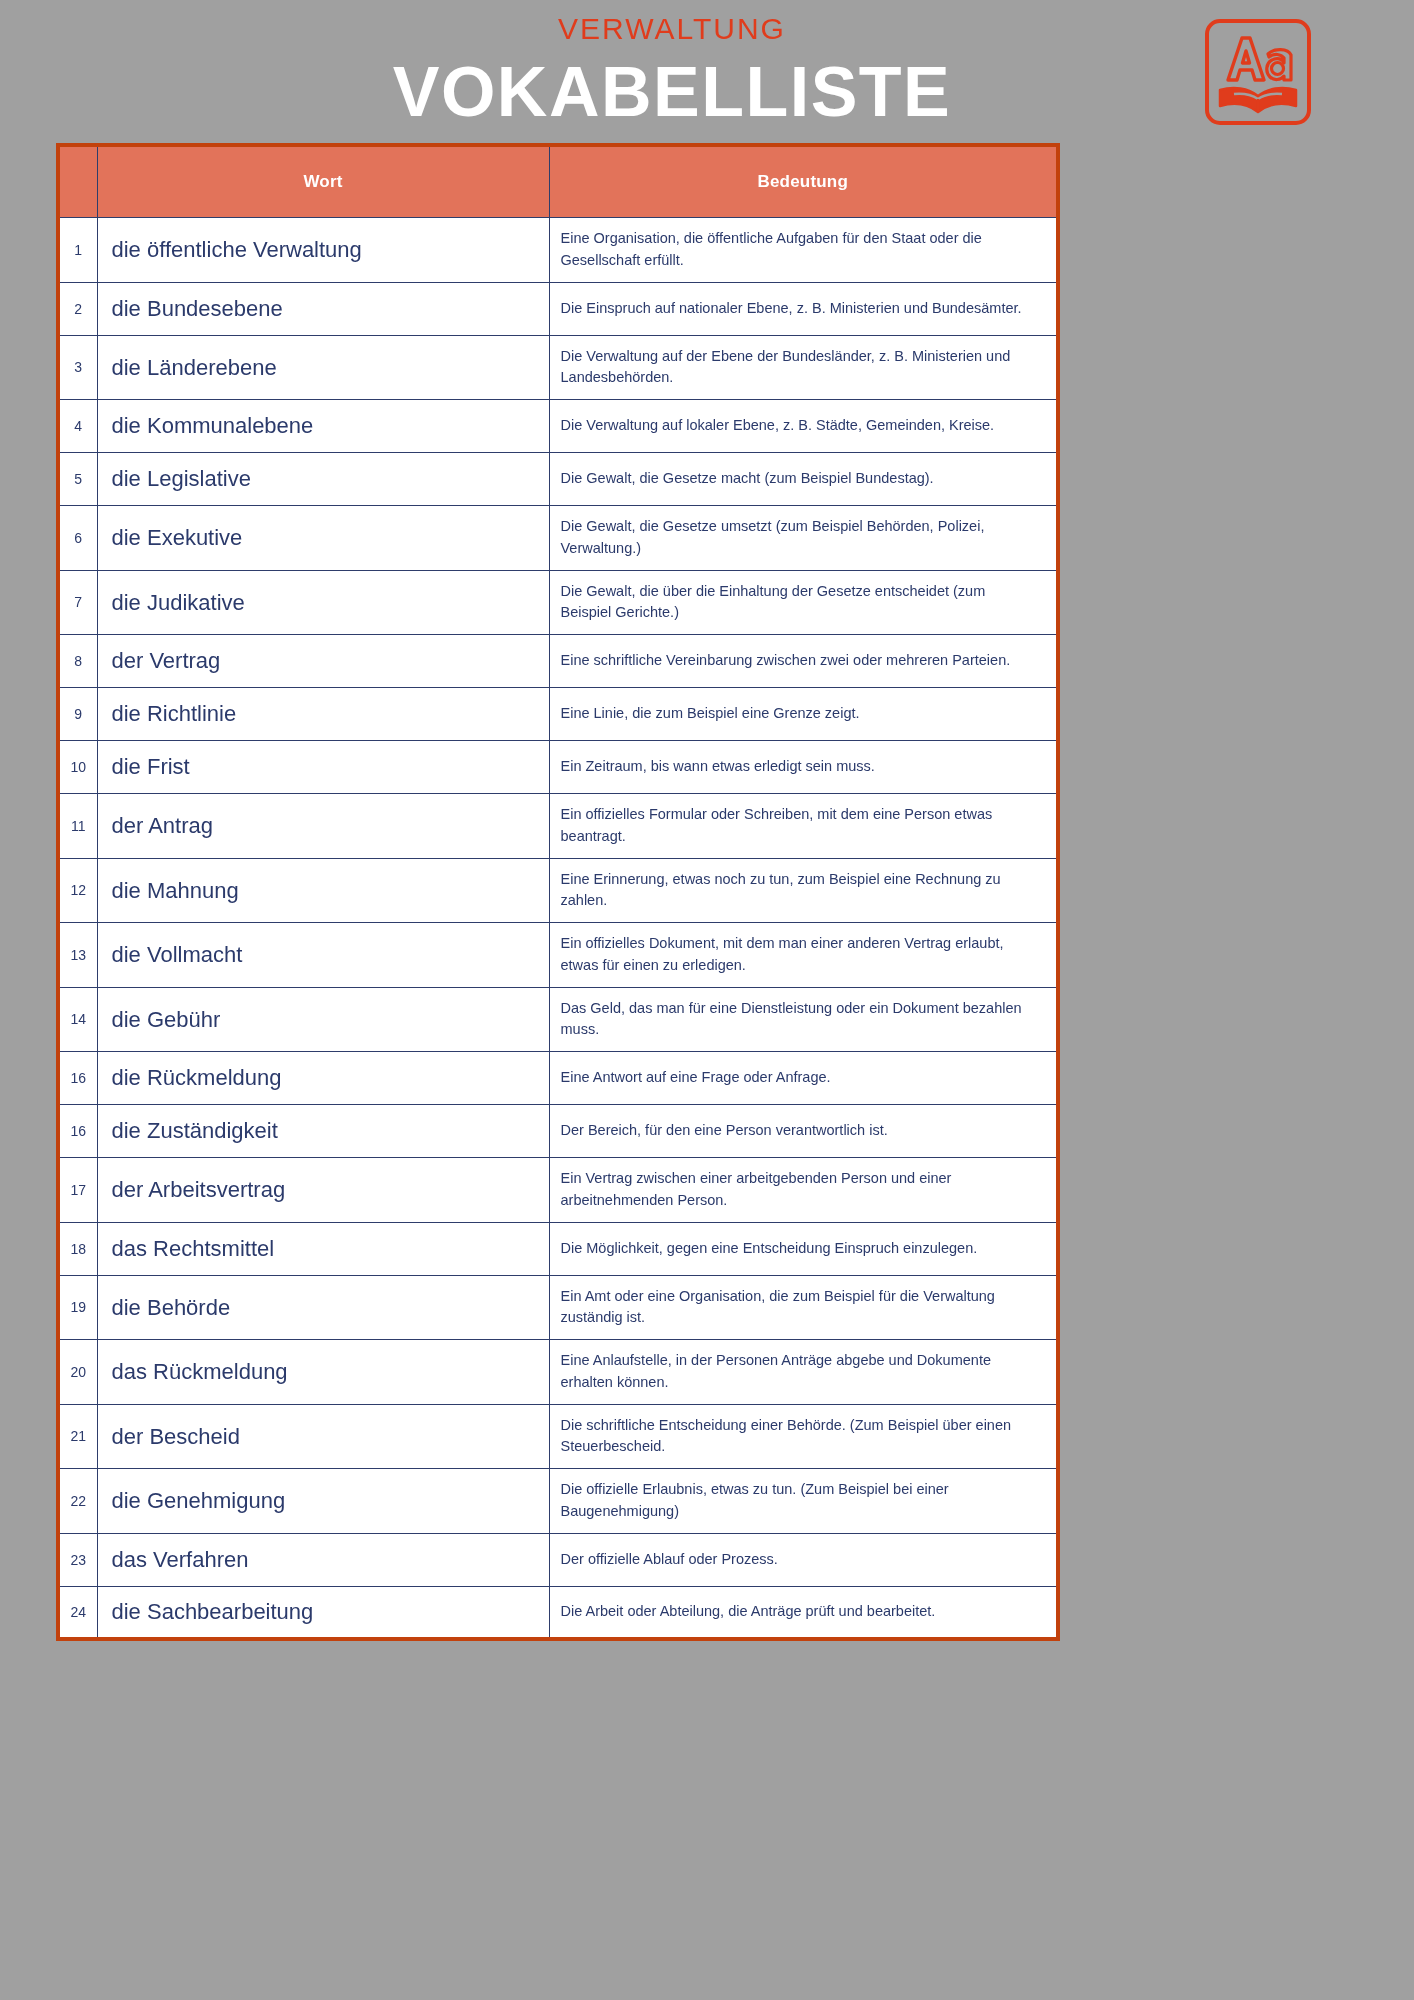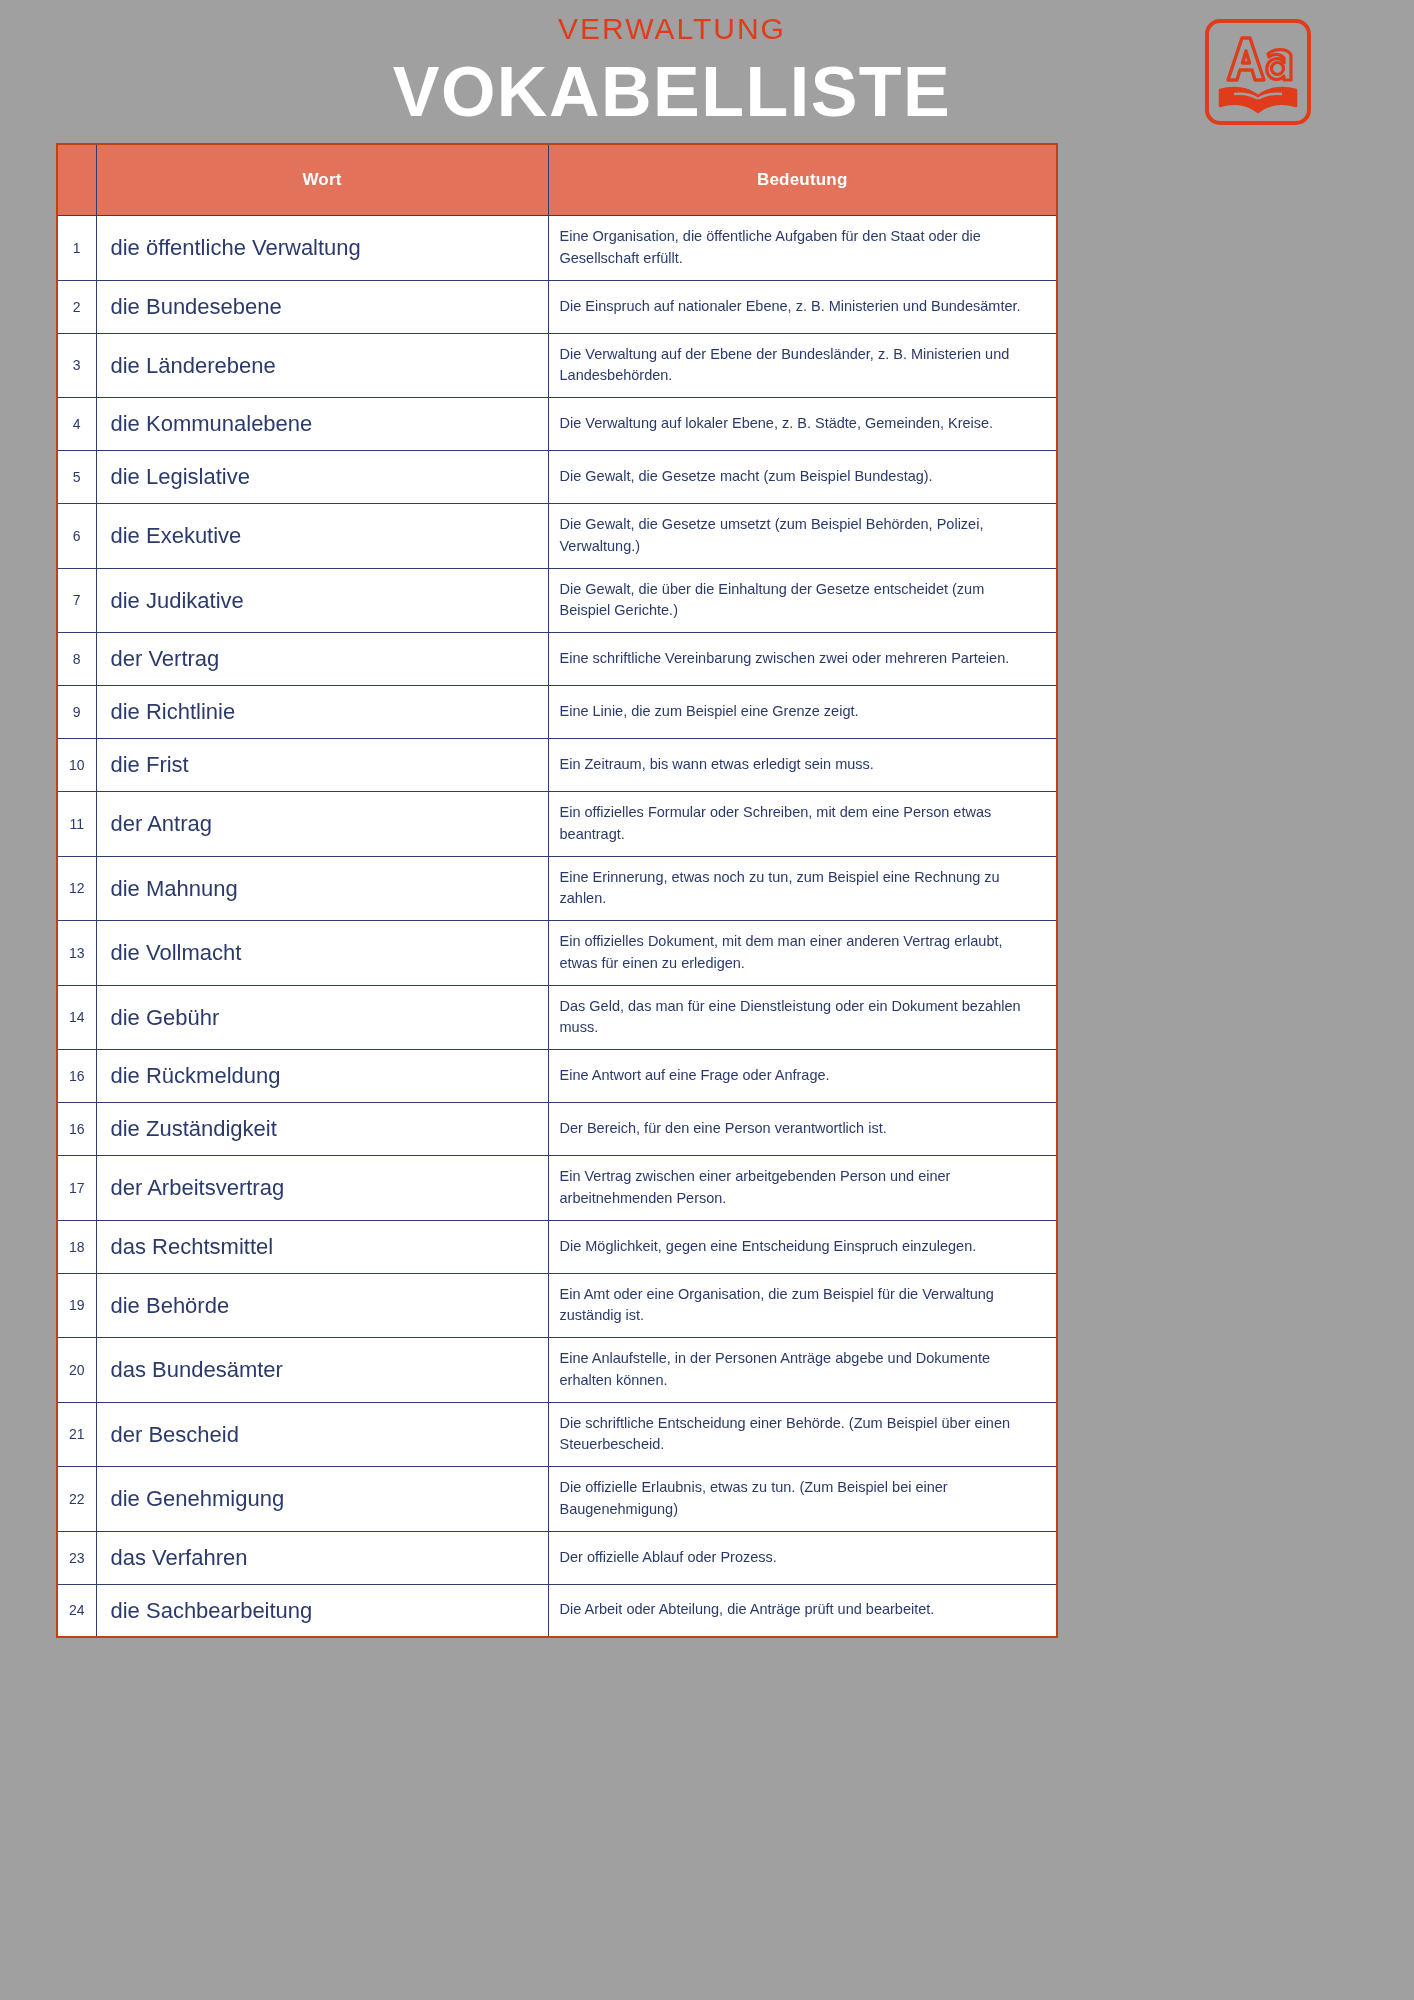--- a/index.html
+++ b/index.html
@@ -62,21 +62,21 @@
     position: absolute;
     left: 56px;
     top: 143px;
     width: 1000px;
   }
   table.vocab {
     border-collapse: collapse;
     width: 1000px;
     table-layout: fixed;
     background: #ffffff;
-    border: 2px solid #c2410c;
+    border: 4px solid #c2410c;
   }
   table.vocab td, table.vocab th {
     border: 1px solid #2e3d6b;
     vertical-align: middle;
   }
 
   col.c-num   { width: 39px; }
   col.c-word  { width: 452px; }
   col.c-mean  { width: 509px; }
 
@@ -250,21 +250,21 @@
             <td class="word">das Rechtsmittel</td>
             <td class="meaning">Die Möglichkeit, gegen eine Entscheidung Einspruch einzulegen.</td>
           </tr>
           <tr>
             <td class="num">19</td>
             <td class="word">die Behörde</td>
             <td class="meaning">Ein Amt oder eine Organisation, die zum Beispiel für die Verwaltung zuständig ist.</td>
           </tr>
           <tr>
             <td class="num">20</td>
-            <td class="word">das Bundesämter</td>
+            <td class="word">das Rückmeldung</td>
             <td class="meaning">Eine Anlaufstelle, in der Personen Anträge abgebe und Dokumente erhalten können.</td>
           </tr>
           <tr>
             <td class="num">21</td>
             <td class="word">der Bescheid</td>
             <td class="meaning">Die schriftliche Entscheidung einer Behörde. (Zum Beispiel über einen Steuerbescheid.</td>
           </tr>
           <tr>
             <td class="num">22</td>
             <td class="word">die Genehmigung</td>

